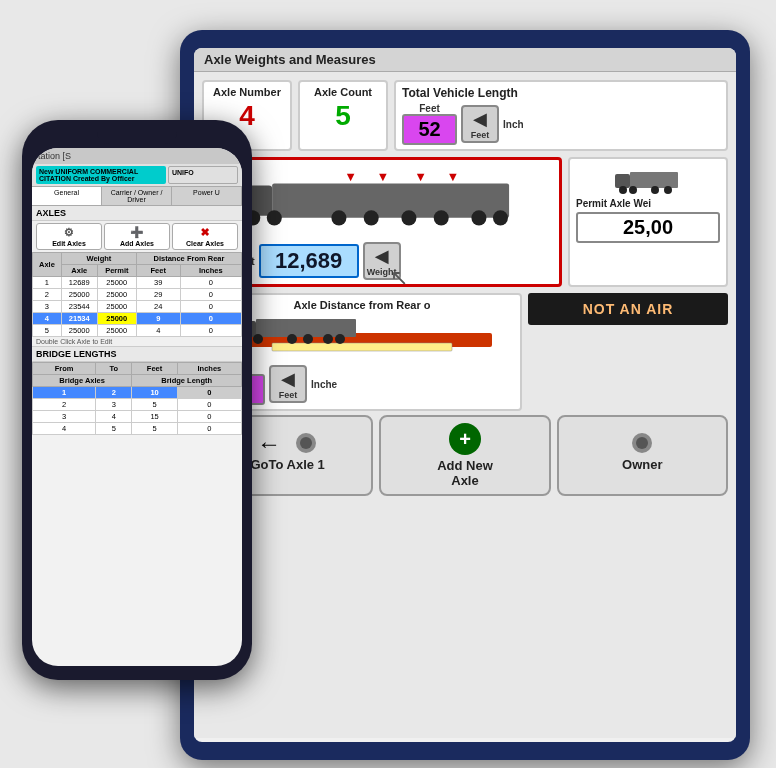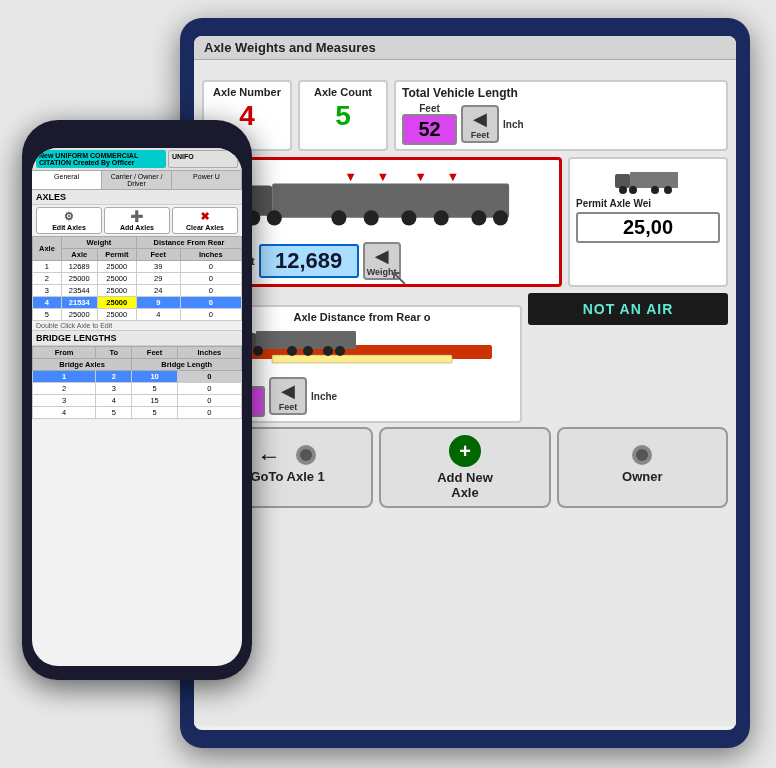--- a/index.html
+++ b/index.html
@@ -9,21 +9,21 @@
       background: #e8e8e8;
       font-family: Arial, sans-serif;
       overflow: hidden;
       position: relative;
     }
 
     
     .tablet {
       position: absolute;
       left: 180px;
-      top: 18px;
+      top: 30px;
       width: 570px;
       height: 730px;
       background: #1a2a5e;
       border-radius: 22px;
       padding: 18px 14px;
       box-shadow: 0 8px 30px rgba(0,0,0,0.5);
     }
     .tablet-screen {
       width: 100%;
       height: 100%;
@@ -58,21 +58,20 @@
       margin-bottom: 6px;
       align-items: stretch;
     }
 
     .info-box {
       background: #fff;
       border: 2px solid #ccc;
       border-radius: 4px;
       padding: 4px 8px;
       text-align: center;
-      margin-top: 12px;
     }
     .info-box .box-title {
       font-size: 11px;
       font-weight: bold;
       color: #222;
       margin-bottom: 2px;
     }
     .info-box .box-value {
       font-size: 28px;
       font-weight: bold;
@@ -203,21 +202,21 @@
     .permit-diagram {
       margin-top: 3px;
       text-align: center;
       font-size: 9px;
       color: #555;
     }
 
     
     .air-bar {
       background: #1a1a1a;
-      color: #5eead4;
+      color: #fdba74;
       font-size: 14px;
       font-weight: bold;
       text-align: center;
       padding: 8px 4px;
       border-radius: 3px;
       letter-spacing: 1px;
       width: 200px;
       align-self: center;
     }
 
@@ -654,20 +653,23 @@
     </div>
   </div>
 </div>
 
 <div class="cursor-arrow" style="left:390px; top:265px;">↖</div>
 
 <div class="phone">
   <div class="phone-notch"></div>
   <div class="phone-screen">
 
+    <div class="phone-titlebar">
+      <span>tation [S</span>
+    </div>
 
     <div class="phone-btn-bar">
       <div class="phone-top-btn">
         <span>New UNIFORM COMMERCIAL CITATION Created By Officer</span>
       </div>
       <div class="phone-top-btn2">
         <span>UNIFO</span>
       </div>
     </div>
 

